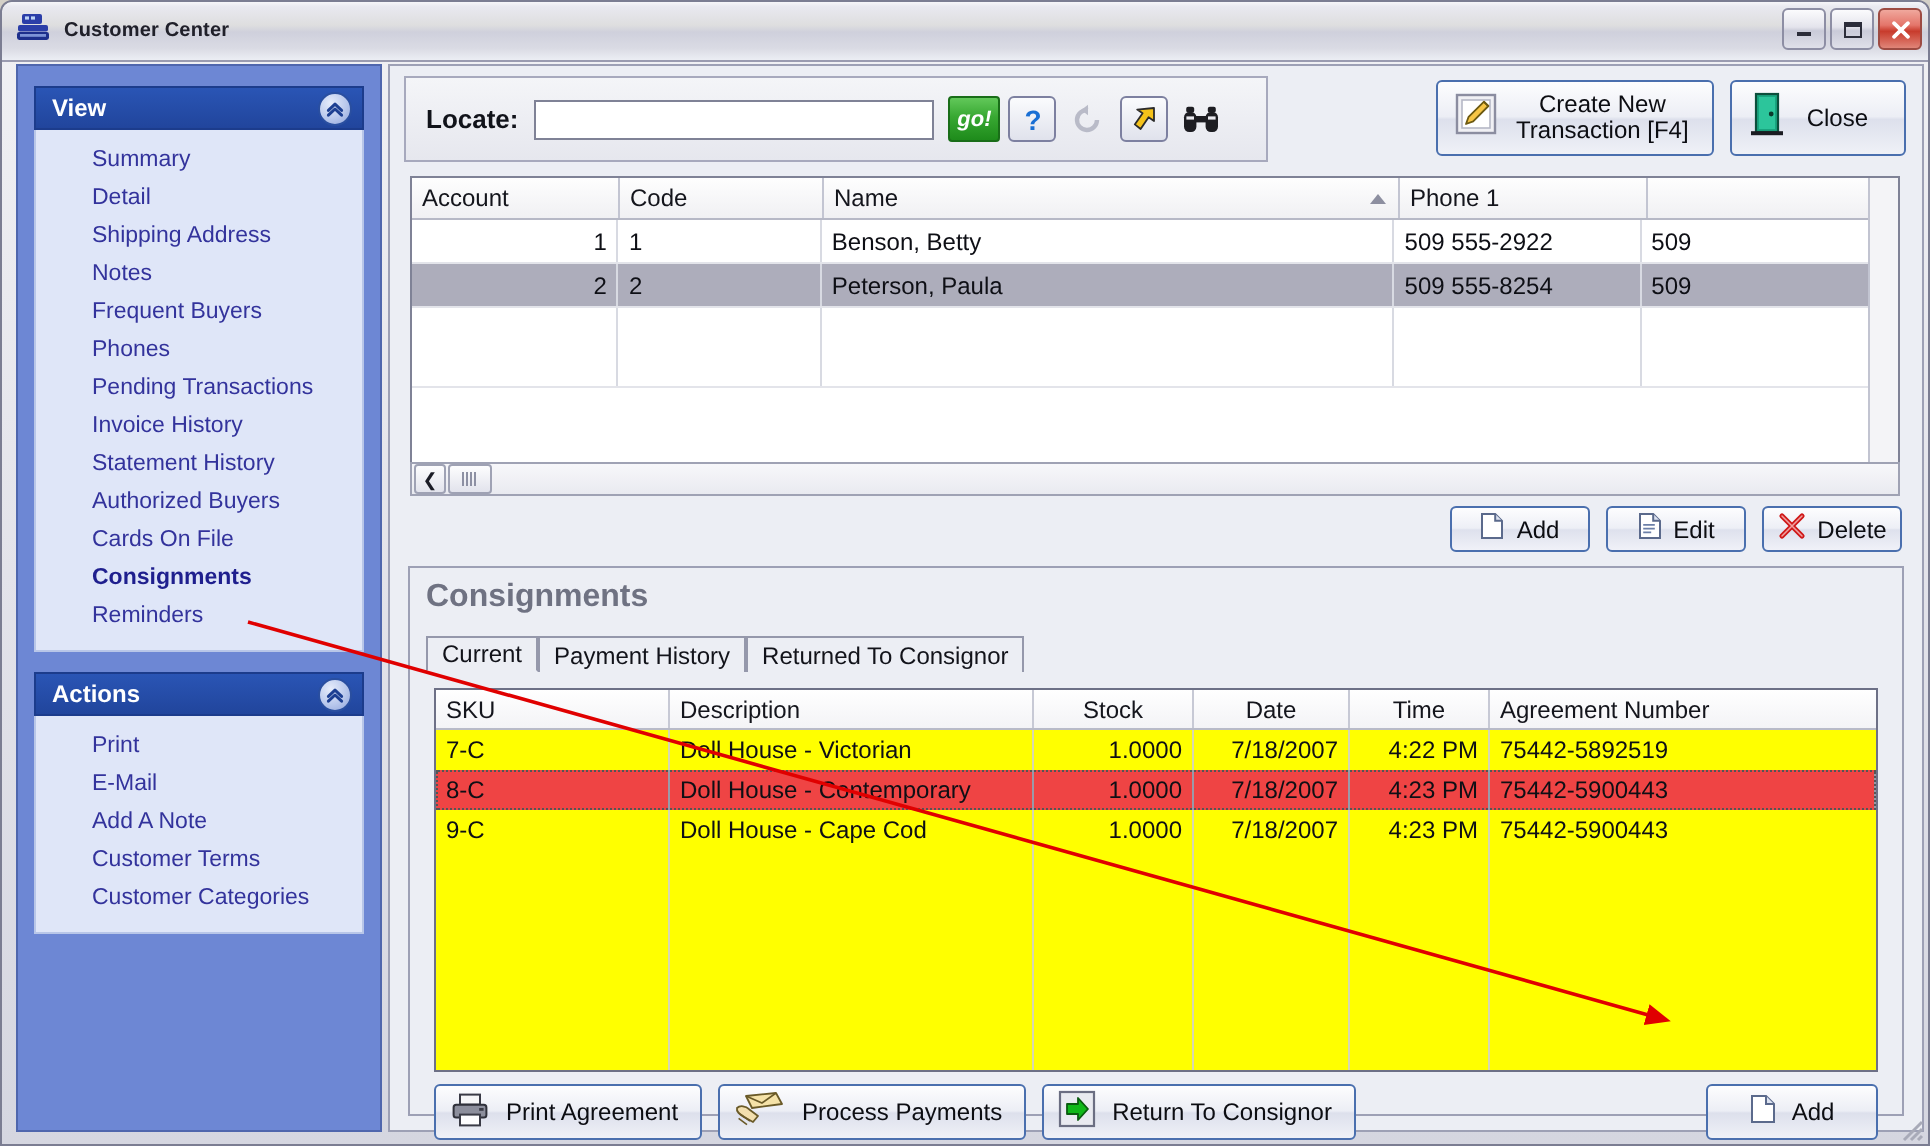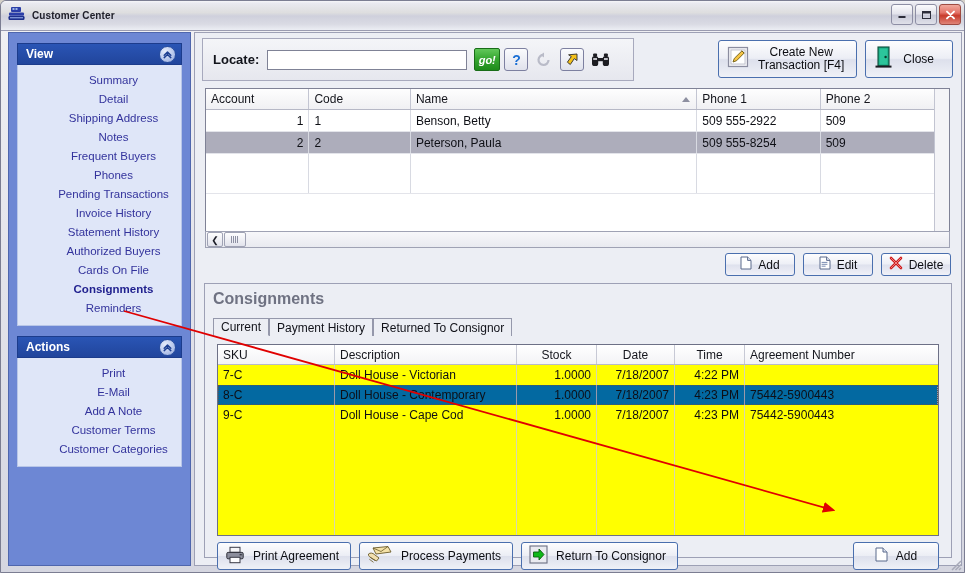--- a/index.html
+++ b/index.html
@@ -50,21 +50,20 @@
   
   #content {
     position: absolute; left: 2px; top: 31px; width: 961px; height: 540px;
   }
 
   
   #sidebar {
     position: absolute; left: 5px; top: 0; width: 183px; height: 534px;
     background: #6d87d4;
     border: 1px solid #4f66ad;
-    text-align: center;
   }
   .panel { margin: 10px 8px 0 8px; }
   .panel-header {
     height: 22px;
     background: linear-gradient(to bottom, #2a55b5 0%, #21459c 100%);
     border: 1px solid #1c3c8c;
     display: flex; align-items: center;
     padding: 0 4px 0 8px;
     position: relative;
   }
@@ -250,21 +249,21 @@
     border: 1px solid #6d7086;
     overflow: hidden;
   }
   .cgh-row { display: flex; height: 20px;
     background: linear-gradient(to bottom,#ffffff,#f3f3f6);
     border-bottom: 1px solid #b8bac8; }
   .cgh { font-size: 12px; color: #14151c; padding: 2px 5px;
     border-right: 1px solid #c7c9d5; display:flex; align-items:center;
     white-space: nowrap; cursor: pointer; }
   .cgr { display: flex; height: 20px; background: #ffff00; }
-  .cgr.sel { background: #0369a1; outline: 1px dotted #555; outline-offset: -1px; }
+  .cgr.sel { background: #ef4444; outline: 1px dotted #555; outline-offset: -1px; }
   .cgc { font-size: 12px; color: #0e0f15; padding: 2px 5px;
     border-right: 1px solid #d7d7b0; display:flex; align-items:center;
     white-space: nowrap; overflow: hidden; }
   .cgr.sel .cgc { border-right: 1px solid #9a9aa8; }
   .cgc.num { justify-content: flex-end; }
   .c-sku   { width: 117px; }
   .c-desc  { width: 182px; }
   .c-stock { width: 80px; }
   .c-date  { width: 78px; }
   .c-time  { width: 70px; }
@@ -450,21 +449,20 @@
 
       <div id="cust-grid">
         <div class="gh-row">
           <div class="gh col-account">Account</div>
           <div class="gh col-code">Code</div>
           <div class="gh col-name">
             <span>Name</span>
             <span class="sort-mark"></span>
           </div>
           <div class="gh col-phone1">Phone 1</div>
-          <div class="gh col-phone2">Phone 2</div>
           <div class="gh col-end"></div>
         </div>
 
         <div class="gr">
           <div class="gc col-account num">1</div>
           <div class="gc col-code">1</div>
           <div class="gc col-name">Benson, Betty</div>
           <div class="gc col-phone1">509  555-2922</div>
           <div class="gc col-phone2">509</div>
           <div class="gc col-end"></div>
@@ -546,20 +544,21 @@
             <div class="cgh c-time" style="justify-content:center;">Time</div>
             <div class="cgh c-agr">Agreement Number</div>
           </div>
 
           <div class="cgr">
             <div class="cgc c-sku">7-C</div>
             <div class="cgc c-desc">Doll House - Victorian</div>
             <div class="cgc c-stock num">1.0000</div>
             <div class="cgc c-date num">7/18/2007</div>
             <div class="cgc c-time num">4:22 PM</div>
+            <div class="cgc c-agr">75442-5892519</div>
           </div>
           <div class="cgr sel">
             <div class="cgc c-sku">8-C</div>
             <div class="cgc c-desc">Doll House - Contemporary</div>
             <div class="cgc c-stock num">1.0000</div>
             <div class="cgc c-date num">7/18/2007</div>
             <div class="cgc c-time num">4:23 PM</div>
             <div class="cgc c-agr">75442-5900443</div>
           </div>
           <div class="cgr">

